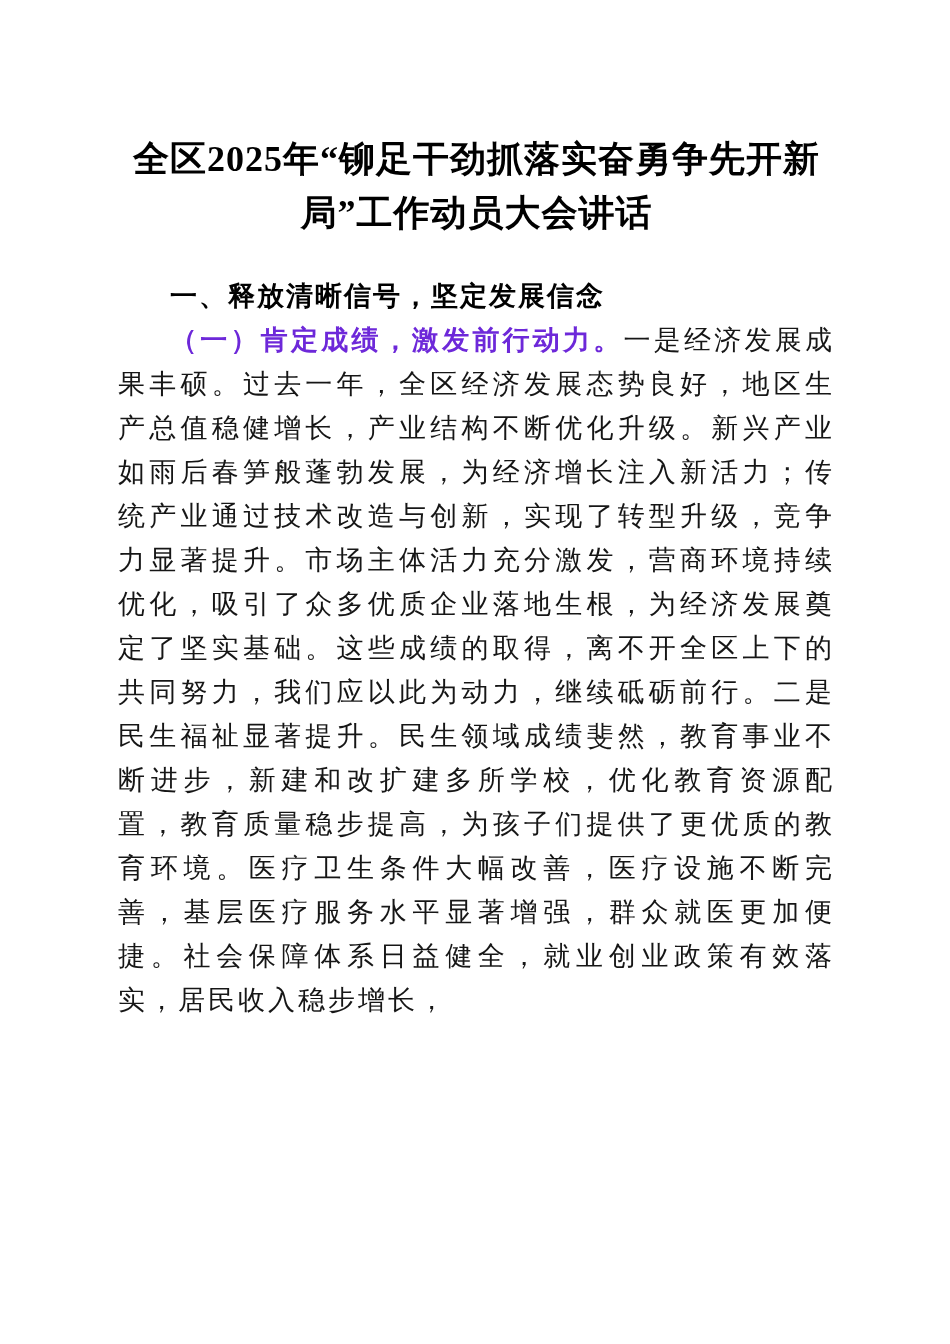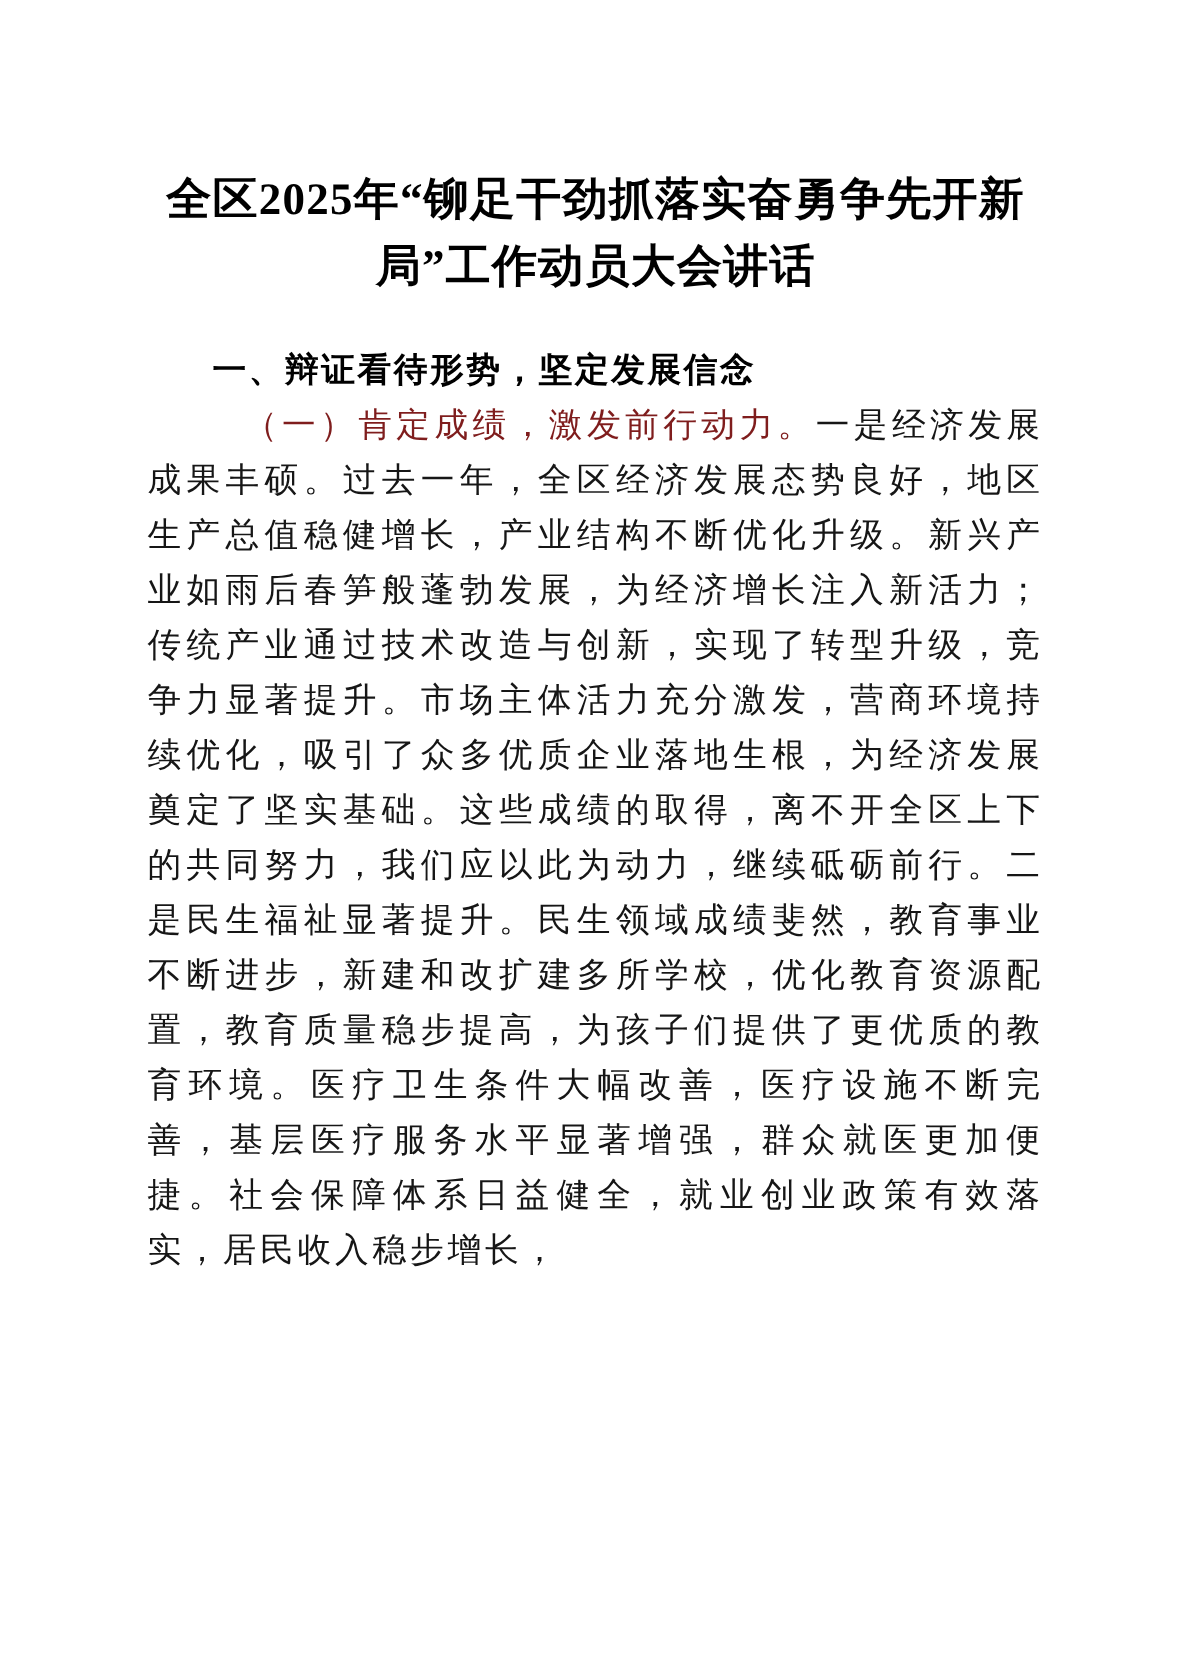--- a/index.html
+++ b/index.html
@@ -43,35 +43,34 @@
     text-indent: 52px;
   }
   .section-heading {
     font-family: "Liberation Sans", "DejaVu Sans", sans-serif;
     font-weight: bold;
     font-size: 27px;
     color: #000000;
     letter-spacing: 2px;
   }
   .lead {
-    font-weight: normal;
-    color: #7f1d1d;
-    margin-left: 25px;
+    font-weight: bold;
+    color: #6d28d9;
   }
 </style>
 </head>
 <body>
 
 <div class="page">
 
   <h1 class="doc-title">全区2025年“铆足干劲抓落实奋勇争先开新局”工作动员大会讲话</h1>
 
   <div class="body-text">
 
 
 
-    <p class="indent section-heading">一、辩证看待形势，坚定发展信念</p>
+    <p class="indent section-heading">一、释放清晰信号，坚定发展信念</p>
 
     <p class="indent"><span class="lead">（一）肯定成绩，激发前行动力。</span><span>一是经济发展成果丰硕。过去一年，全区经济发展态势良好，地区生产总值稳健增长，产业结构不断优化升级。新兴产业如雨后春笋般蓬勃发展，为经济增长注入新活力；传统产业通过技术改造与创新，实现了转型升级，竞争力显著提升。市场主体活力充分激发，营商环境持续优化，吸引了众多优质企业落地生根，为经济发展奠定了坚实基础。这些成绩的取得，离不开全区上下的共同努力，我们应以此为动力，继续砥砺前行。二是民生福祉显著提升。民生领域成绩斐然，教育事业不断进步，新建和改扩建多所学校，优化教育资源配置，教育质量稳步提高，为孩子们提供了更优质的教育环境。医疗卫生条件大幅改善，医疗设施不断完善，基层医疗服务水平显著增强，群众就医更加便捷。社会保障体系日益健全，就业创业政策有效落实，居民收入稳步增长，</span></p>
 
   </div>
 
 </div>
 
 </body></html>

